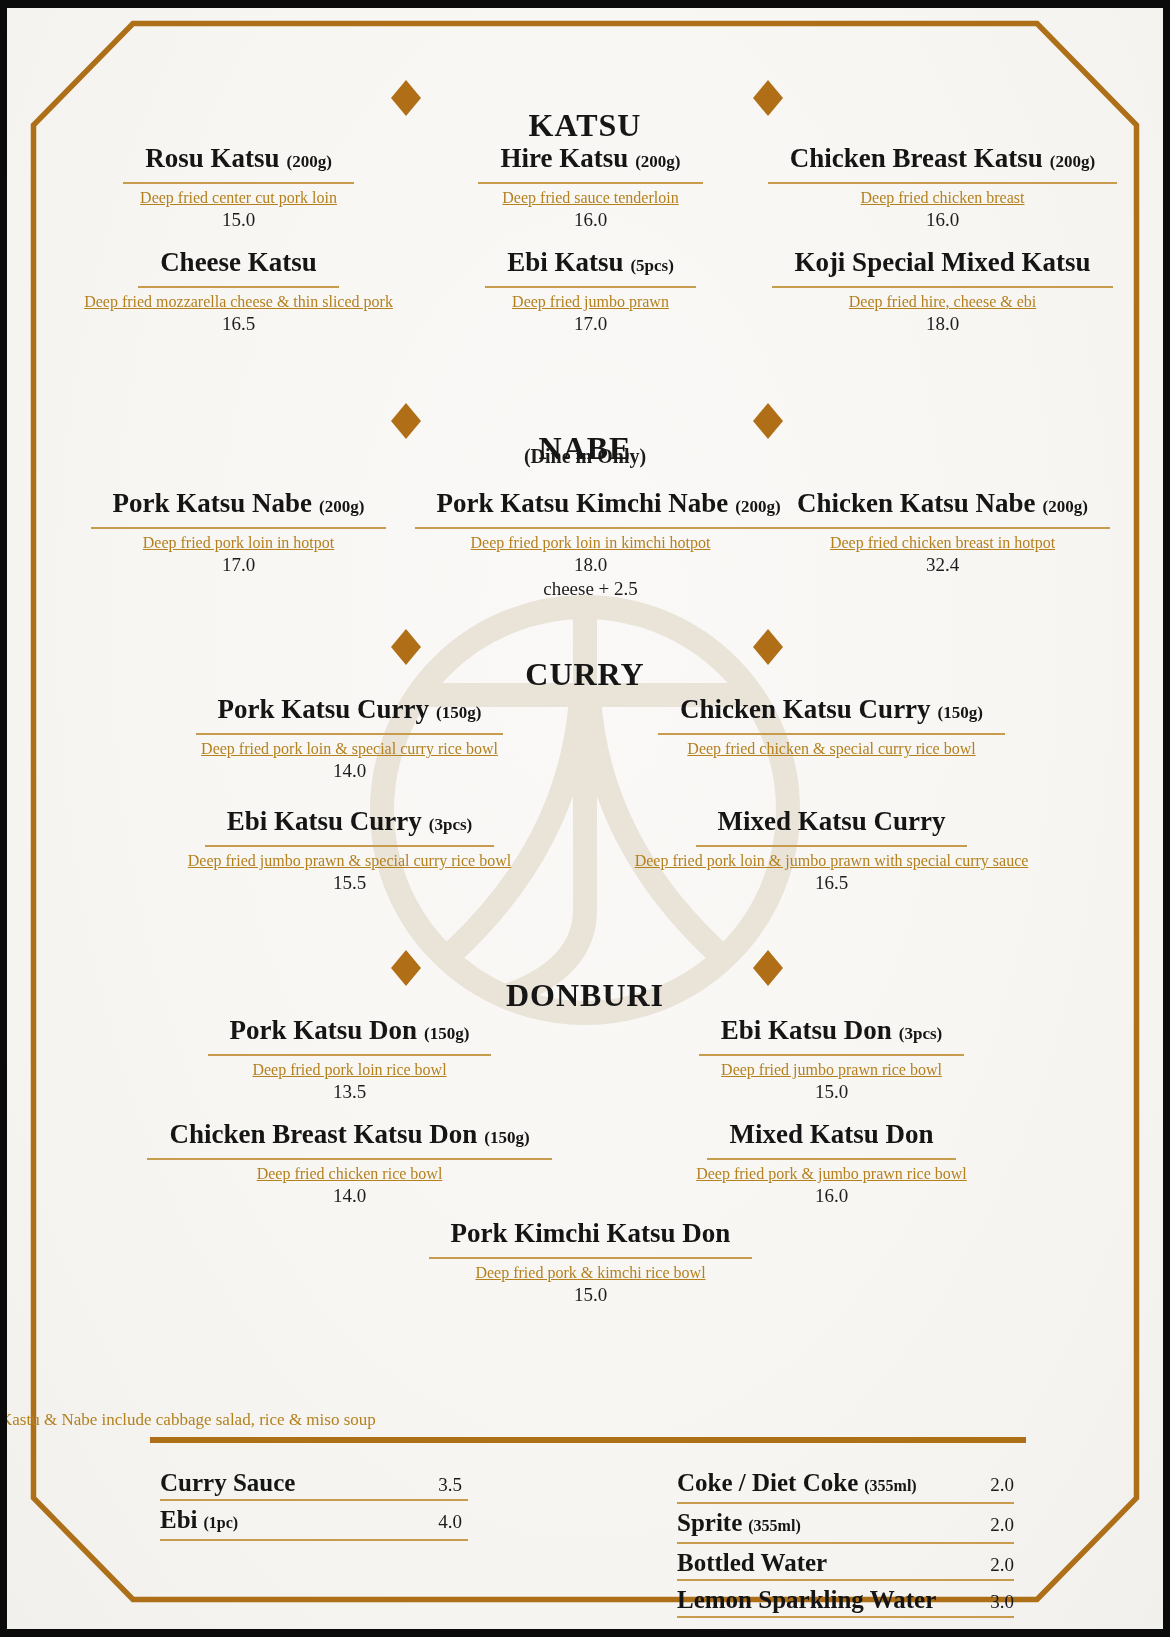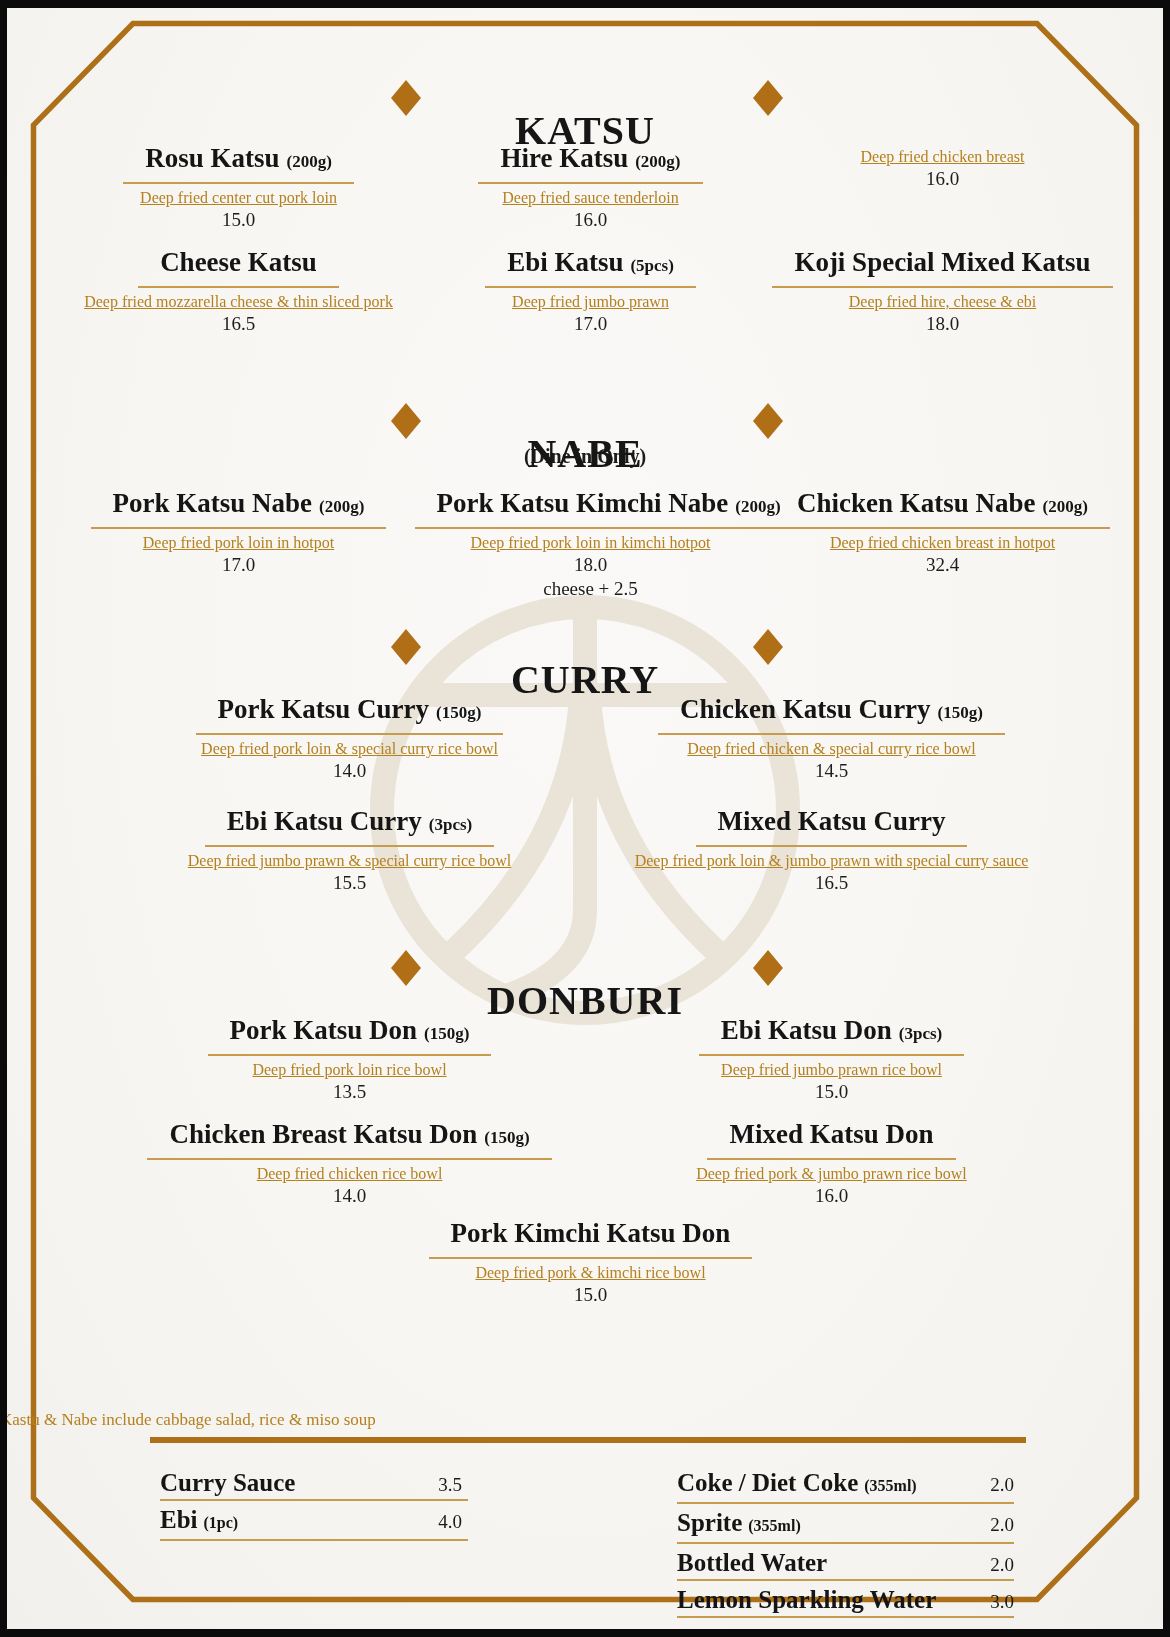--- a/index.html
+++ b/index.html
@@ -18,21 +18,21 @@
   .edge-right  { right:0; top:0; width:7px; height:100%; }
 
   .octagon { position:absolute; left:0; top:0; z-index:2; }
   .watermark { position:absolute; left:345px; top:570px; z-index:1; }
 
   .content { position:relative; z-index:3; width:100%; }
 
   
   .sec-head { position:relative; text-align:center; height:46px; }
   .sec-title {
-    display:inline-block; line-height:46px; font-size:40px; font-weight:600;
+    display:inline-block; line-height:46px; font-size:32px; font-weight:600;
     letter-spacing:1px; color:var(--title-black); white-space:nowrap;
   }
   .diamond { position:absolute; top:50%; transform:translateY(-50%); width:30px; height:36px; }
   .diamond-left  { left:391px; }
   .diamond-right { left:753px; }
   .sec-sub { text-align:center; font-size:20px; font-weight:600; line-height:24px; color:#1c1c1c; }
 
   .sec-katsu   { margin-top:75px; }
   .sec-nabe    { margin-top:63px; }
   .sec-curry   { margin-top:24px; }
@@ -112,20 +112,21 @@
             <div class="t-wrap"><span class="item-title"><span class="item-name">Rosu Katsu</span><span class="item-size">(200g)</span></span></div>
             <div class="item-desc">Deep fried center cut pork loin</div>
             <div class="item-price">15.0</div>
           </div>
           <div class="menu-item">
             <div class="t-wrap"><span class="item-title"><span class="item-name">Hire Katsu</span><span class="item-size">(200g)</span></span></div>
             <div class="item-desc">Deep fried sauce tenderloin</div>
             <div class="item-price">16.0</div>
           </div>
           <div class="menu-item">
+            <div class="t-wrap"><span class="item-title"><span class="item-name">Chicken Breast Katsu</span><span class="item-size">(200g)</span></span></div>
             <div class="item-desc">Deep fried chicken breast</div>
             <div class="item-price">16.0</div>
           </div>
         </div>
         <div class="grid grid3">
           <div class="menu-item">
             <div class="t-wrap"><span class="item-title"><span class="item-name">Cheese Katsu</span></span></div>
             <div class="item-desc">Deep fried mozzarella cheese &amp; thin sliced pork</div>
             <div class="item-price">16.5</div>
           </div>
@@ -175,21 +176,20 @@
           </svg></div>
         <div class="grid grid2">
           <div class="menu-item">
             <div class="t-wrap"><span class="item-title"><span class="item-name">Pork Katsu Curry</span><span class="item-size">(150g)</span></span></div>
             <div class="item-desc">Deep fried pork loin &amp; special curry rice bowl</div>
             <div class="item-price">14.0</div>
           </div>
           <div class="menu-item">
             <div class="t-wrap"><span class="item-title"><span class="item-name">Chicken Katsu Curry</span><span class="item-size">(150g)</span></span></div>
             <div class="item-desc">Deep fried chicken &amp; special curry rice bowl</div>
-            <div class="item-price">14.5</div>
           </div>
         </div>
         <div class="grid grid2">
           <div class="menu-item">
             <div class="t-wrap"><span class="item-title"><span class="item-name">Ebi Katsu Curry</span><span class="item-size">(3pcs)</span></span></div>
             <div class="item-desc">Deep fried jumbo prawn &amp; special curry rice bowl</div>
             <div class="item-price">15.5</div>
           </div>
           <div class="menu-item">
             <div class="t-wrap"><span class="item-title"><span class="item-name">Mixed Katsu Curry</span></span></div>

